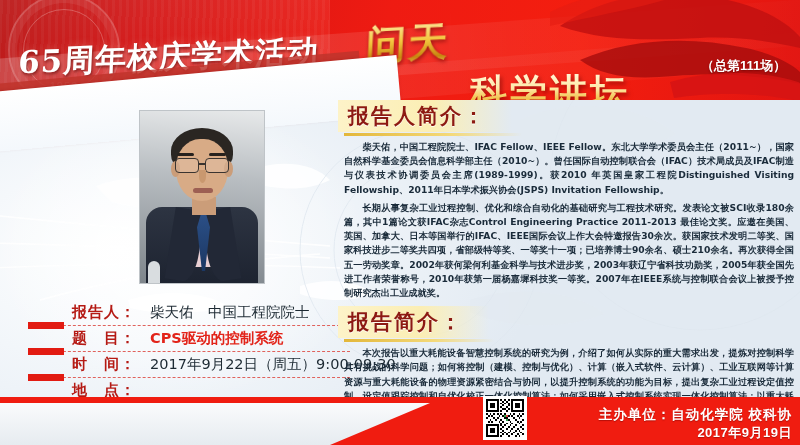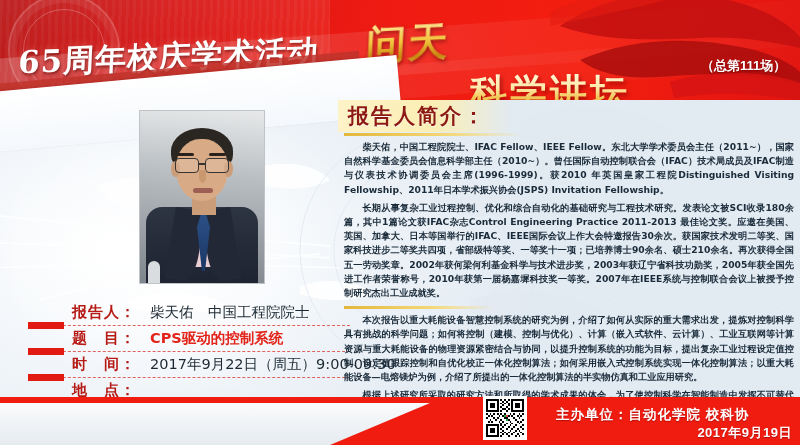--- a/index.html
+++ b/index.html
@@ -187,21 +187,21 @@
   .botbar .redfill{
     position:absolute;left:0;top:0;width:800px;height:42px;background:#f01c10;
     clip-path:polygon(100% 0,100% 100%,330px 100%,430px 0);
   }
   .qr{
     position:absolute;left:483px;top:396px;width:44px;height:44px;background:#ffffff;
     padding:3px;box-sizing:border-box;
   }
   .qr .mat{width:100%;height:100%;background:#ffffff;position:relative;overflow:hidden;}
   .host{
-    position:absolute;left:556px;top:406px;width:236px;text-align:left;
+    position:absolute;left:556px;top:406px;width:236px;text-align:right;
     color:#ffffff;font-weight:bold;font-size:13.5px;letter-spacing:1px;
     text-shadow:0 1px 1px rgba(120,0,0,.5);
   }
   .hostdate{
     position:absolute;left:556px;top:424px;width:236px;text-align:right;
     color:#ffffff;font-weight:bold;font-size:13px;letter-spacing:.5px;
     text-shadow:0 1px 1px rgba(120,0,0,.5);
   }
 </style>
 </head>
@@ -332,25 +332,26 @@
       <span class="tab"></span>
     </div>
 
   </div>
 
   <div class="right">
 
     <div>
       <div class="sec-head">报告人简介：</div>
       <div class="sec-underline"></div>
-      <p class="body-text">柴天佑，中国工程院院士、IFAC Fellow、IEEE Fellow。东北大学学术委员会主任（2011~），国家自然科学基金委员会信息科学部主任（2010~）。曾任国际自动控制联合会（IFAC）技术局成员及IFAC制造与仪表技术协调委员会主席(1996-1999)。获2010 年英国皇家工程院Distinguished Visiting Fellowship、2011年日本学术振兴协会(JSPS) Invitation Fellowship。</p>
+      <p class="body-text">柴天佑，中国工程院院士、IFAC Fellow、IEEE Fellow。东北大学学术委员会主任（2011~），国家自然科学基金委员会信息科学部主任（2010~）。曾任国际自动控制联合会（IFAC）技术局成员及IFAC制造与仪表技术协调委员会主席(1989-1999)。获2010 年英国皇家工程院Distinguished Visiting Fellowship、2011年日本学术振兴协会(JSPS) Invitation Fellowship。</p>
       <p class="body-text">长期从事复杂工业过程控制、优化和综合自动化的基础研究与工程技术研究。发表论文被SCI收录180余篇，其中1篇论文获IFAC杂志Control Engineering Practice 2011-2013 最佳论文奖。应邀在美国、英国、加拿大、日本等国举行的IFAC、IEEE国际会议上作大会特邀报告30余次。获国家技术发明二等奖、国家科技进步二等奖共四项，省部级特等奖、一等奖十一项；已培养博士90余名、硕士210余名。再次获得全国五一劳动奖章。2002年获何梁何利基金科学与技术进步奖，2003年获辽宁省科技功勋奖，2005年获全国先进工作者荣誉称号，2010年获第一届杨嘉墀科技奖一等奖。2007年在IEEE系统与控制联合会议上被授予控制研究杰出工业成就奖。</p>
     </div>
 
     <div style="margin-top:6px">
+      <div class="sec-head">报告简介：</div>
       <div class="sec-underline" style="width:150px"></div>
       <p class="body-text">本次报告以重大耗能设备智慧控制系统的研究为例，介绍了如何从实际的重大需求出发，提炼对控制科学具有挑战的科学问题；如何将控制（建模、控制与优化）、计算（嵌入式软件、云计算）、工业互联网等计算资源与重大耗能设备的物理资源紧密结合与协同，以提升控制系统的功能为目标，提出复杂工业过程设定值控制、设定值跟踪控制和自优化校正一体化控制算法；如何采用嵌入式控制系统实现一体化控制算法；以重大耗能设备—电熔镁炉为例，介绍了所提出的一体化控制算法的半实物仿真和工业应用研究。</p>
       <p class="body-text">根据上述研究所采取的研究方法和所取得的学术成果的体会，为了使控制科学在智能制造中发挥不可替代的作用，为了将大数据和人工智能与控制、建模和优化相结合，解决已有的自动化科学与技术解决不了的难题，对如何选择控制科学的前沿方向、如何开展研究提出了建议。</p>
     </div>
 
   </div>
 
   <div class="botstrip"></div>
   <div class="botbar">
     <div class="redfill"></div>

